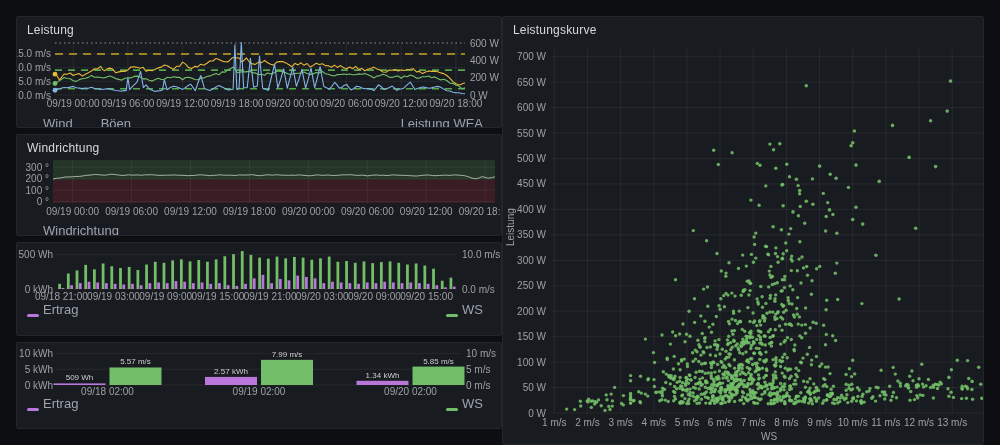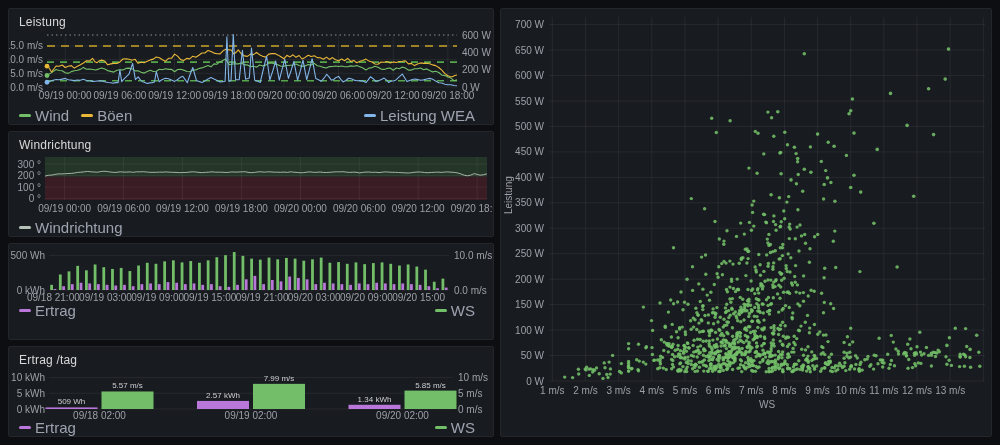--- a/index.html
+++ b/index.html
@@ -1,26 +1,26 @@
 <!DOCTYPE html>
 <html><head>
 <meta charset="utf-8">
 <style>
   *{margin:0;padding:0;box-sizing:border-box}
   html,body{width:1000px;height:445px;background:#0b0c0f;font-family:"Liberation Sans",sans-serif;overflow:hidden}
-  .dashboard{position:relative;width:1000px;height:445px;background:#0d0e12;padding:8px;display:flex;gap:6px}
+  .dashboard{position:relative;width:1000px;height:445px;background:#0d0e12;padding:16px;display:flex;}
   .col-left{display:flex;flex-direction:column;gap:6px;width:486px;flex:0 0 486px}
   .panel{background:#181b1f;border:1px solid #23262b;border-radius:2px;display:flex;flex-direction:column;overflow:hidden}
   .panel-right{flex:1;height:429px}
   .ptitle{font-size:12px;font-weight:500;color:#d8d9da;padding:5px 10px 1px;height:22px;line-height:16px;letter-spacing:.2px;cursor:pointer}
   .ptitle.big{height:24px}
   .chart{position:relative;flex:0 0 auto}
   .legend{display:flex;justify-content:space-between;align-items:center;padding:0 8px 2px;height:16px}
   .legend .lgroup{display:flex;align-items:center}
-  .legend .litem{display:inline-flex;align-items:center;gap:4px;margin:0 10px 0 2px;font-size:15px;color:#9da3b0;cursor:pointer;white-space:nowrap}
+  .legend .litem{display:inline-flex;align-items:flex-end;gap:4px;margin:0 10px 0 2px;font-size:13px;color:#9da3b0;cursor:pointer;white-space:nowrap}
   .legend .litem i{width:12px;height:3px;border-radius:2px;display:inline-block}
   .legend .litem em{font-style:normal}
   .axis-title-y{position:absolute;left:2px;top:0;height:372px;display:flex;align-items:center;justify-content:center;
     writing-mode:vertical-rl;transform:rotate(180deg);font-size:10px;color:#9da0a8}
   .axis-title-x{position:absolute;bottom:2px;left:48px;width:436px;text-align:center;font-size:10px;color:#9da0a8}
   svg text{font-family:"Liberation Sans",sans-serif}
 </style>
 </head>
 <body>
 
@@ -250,21 +250,20 @@
           <div class="lgroup">
             <span class="litem">
               <i style="background: rgb(115, 191, 105);"></i>
               <em>WS</em>
             </span>
           </div>
         </div>
     </section>
 
     <section class="panel" style="height:91px">
-      <div class="ptitle" style="height:20px">Ertrag /tag</div>
       <div class="chart" id="chart-ertrag-tag" style="height:54px"><svg width="484" height="54">
             <line x1="40" x2="444" y1="42" y2="42" stroke="rgba(204,204,220,0.08)"></line>
             <text x="36" y="45.5" text-anchor="end" font-size="10" fill="#9da0a8">0 kWh</text>
             <line x1="40" x2="444" y1="26.25925925925926" y2="26.25925925925926" stroke="rgba(204,204,220,0.08)"></line>
             <text x="36" y="29.75925925925926" text-anchor="end" font-size="10" fill="#9da0a8">5 kWh</text>
             <line x1="40" x2="444" y1="10.518518518518523" y2="10.518518518518523" stroke="rgba(204,204,220,0.08)"></line>
             <text x="36" y="14.018518518518523" text-anchor="end" font-size="10" fill="#9da0a8">10 kWh</text>
             <text x="449" y="45.5" text-anchor="start" font-size="10" fill="#9da0a8">0 m/s</text>
             <text x="449" y="29.75925925925926" text-anchor="start" font-size="10" fill="#9da0a8">5 m/s</text>
             <text x="449" y="14.018518518518523" text-anchor="start" font-size="10" fill="#9da0a8">10 m/s</text>
@@ -296,20 +295,21 @@
               <i style="background: rgb(115, 191, 105);"></i>
               <em>WS</em>
             </span>
           </div>
         </div>
     </section>
 
   </div>
 
   <section class="panel panel-right">
+    <div class="ptitle big">Leistungskurve</div>
     <div class="chart" id="chart-kurve" style="height:403px">
       <div class="axis-title-y">Leistung</div>
       <div class="axis-title-x">WS</div>
     <svg width="490" height="403">
           <line x1="51.31558935361217" x2="51.31558935361217" y1="8" y2="372" stroke="rgba(204,204,220,0.08)"></line>
           <line x1="84.47148288973384" x2="84.47148288973384" y1="8" y2="372" stroke="rgba(204,204,220,0.08)"></line>
           <line x1="117.62737642585552" x2="117.62737642585552" y1="8" y2="372" stroke="rgba(204,204,220,0.08)"></line>
           <line x1="150.78326996197717" x2="150.78326996197717" y1="8" y2="372" stroke="rgba(204,204,220,0.08)"></line>
           <line x1="183.93916349809882" x2="183.93916349809882" y1="8" y2="372" stroke="rgba(204,204,220,0.08)"></line>
           <line x1="217.09505703422053" x2="217.09505703422053" y1="8" y2="372" stroke="rgba(204,204,220,0.08)"></line>

